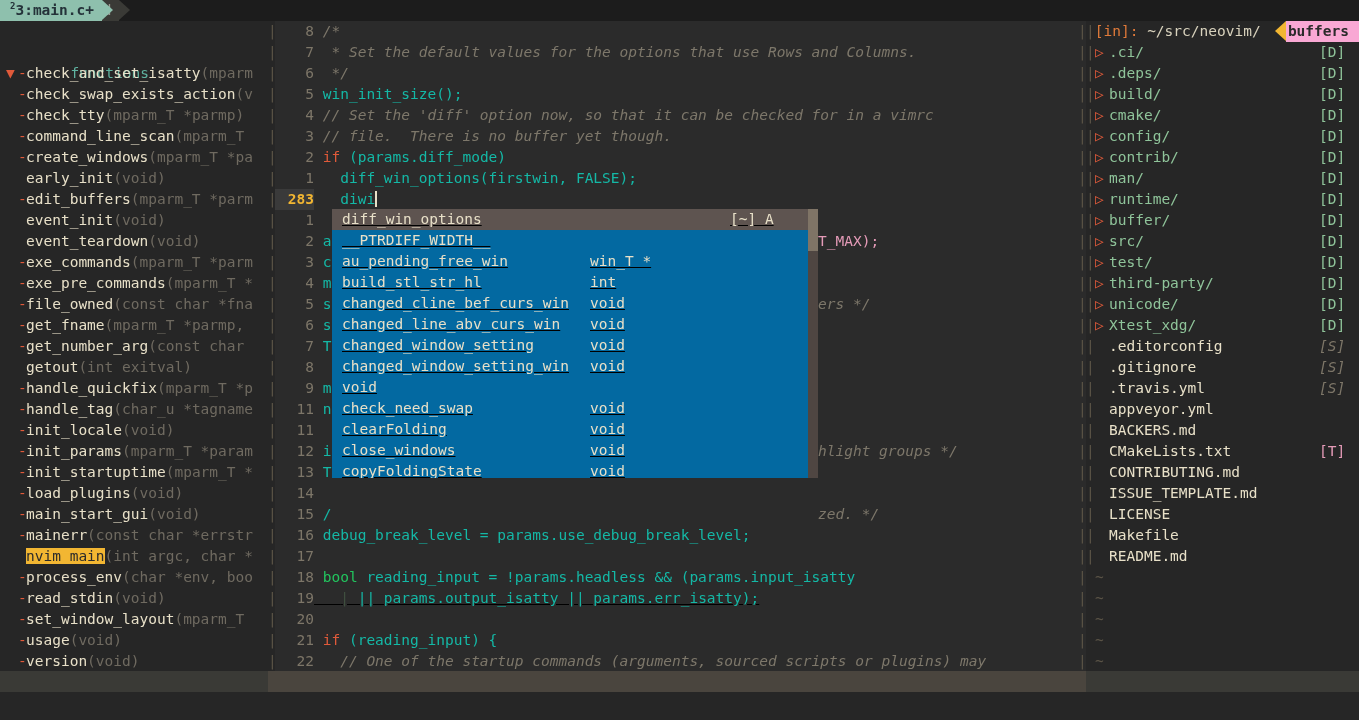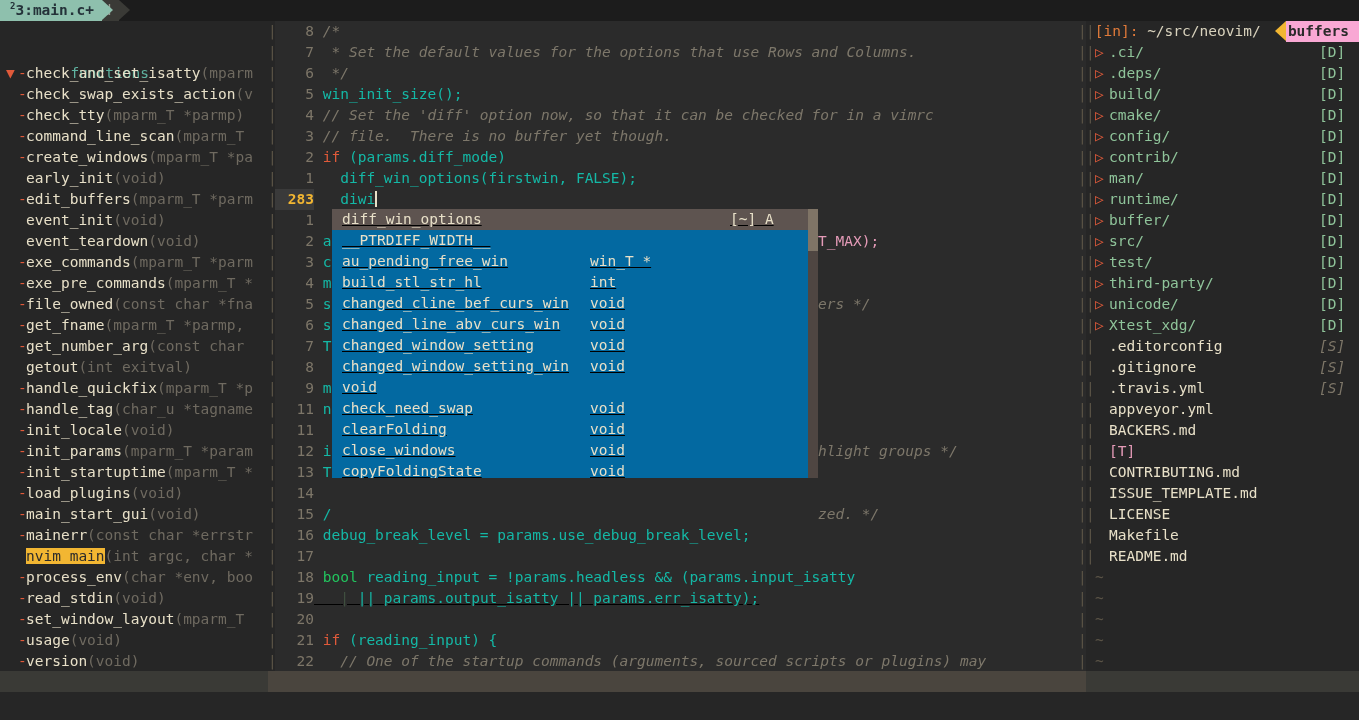--- a/index.html
+++ b/index.html
@@ -296,21 +296,21 @@
         <div class="row fl-row"><span class="fl-bar">|</span><span class="fl-tri">▷</span><span class="fl-nm dir">src/</span><span class="fl-tag d">[D]</span></div>
         <div class="row fl-row"><span class="fl-bar">|</span><span class="fl-tri">▷</span><span class="fl-nm dir">test/</span><span class="fl-tag d">[D]</span></div>
         <div class="row fl-row"><span class="fl-bar">|</span><span class="fl-tri">▷</span><span class="fl-nm dir">third-party/</span><span class="fl-tag d">[D]</span></div>
         <div class="row fl-row"><span class="fl-bar">|</span><span class="fl-tri">▷</span><span class="fl-nm dir">unicode/</span><span class="fl-tag d">[D]</span></div>
         <div class="row fl-row"><span class="fl-bar">|</span><span class="fl-tri">▷</span><span class="fl-nm dir">Xtest_xdg/</span><span class="fl-tag d">[D]</span></div>
         <div class="row fl-row"><span class="fl-bar">|</span><span class="fl-tri"> </span><span class="fl-nm file">.editorconfig</span><span class="fl-tag s">[S]</span></div>
         <div class="row fl-row"><span class="fl-bar">|</span><span class="fl-tri"> </span><span class="fl-nm file">.gitignore</span><span class="fl-tag s">[S]</span></div>
         <div class="row fl-row"><span class="fl-bar">|</span><span class="fl-tri"> </span><span class="fl-nm file">.travis.yml</span><span class="fl-tag s">[S]</span></div>
         <div class="row fl-row"><span class="fl-bar">|</span><span class="fl-tri"> </span><span class="fl-nm file">appveyor.yml</span><span class="fl-tag "></span></div>
         <div class="row fl-row"><span class="fl-bar">|</span><span class="fl-tri"> </span><span class="fl-nm file">BACKERS.md</span><span class="fl-tag "></span></div>
-        <div class="row fl-row"><span class="fl-bar">|</span><span class="fl-tri"> </span><span class="fl-tag t">[T]</span></div>
+        <div class="row fl-row"><span class="fl-bar">|</span><span class="fl-tri"> </span><span class="fl-nm file">CMakeLists.txt</span><span class="fl-tag t">[T]</span></div>
         <div class="row fl-row"><span class="fl-bar">|</span><span class="fl-tri"> </span><span class="fl-nm file">CONTRIBUTING.md</span><span class="fl-tag "></span></div>
         <div class="row fl-row"><span class="fl-bar">|</span><span class="fl-tri"> </span><span class="fl-nm file">ISSUE_TEMPLATE.md</span><span class="fl-tag "></span></div>
         <div class="row fl-row"><span class="fl-bar">|</span><span class="fl-tri"> </span><span class="fl-nm file">LICENSE</span><span class="fl-tag "></span></div>
         <div class="row fl-row"><span class="fl-bar">|</span><span class="fl-tri"> </span><span class="fl-nm file">Makefile</span><span class="fl-tag "></span></div>
         <div class="row fl-row"><span class="fl-bar">|</span><span class="fl-tri"> </span><span class="fl-nm file">README.md</span><span class="fl-tag "></span></div>
         <div class="row fl-tilde">~</div>
         <div class="row fl-tilde">~</div>
         <div class="row fl-tilde">~</div>
         <div class="row fl-tilde">~</div>
         <div class="row fl-tilde">~</div>

